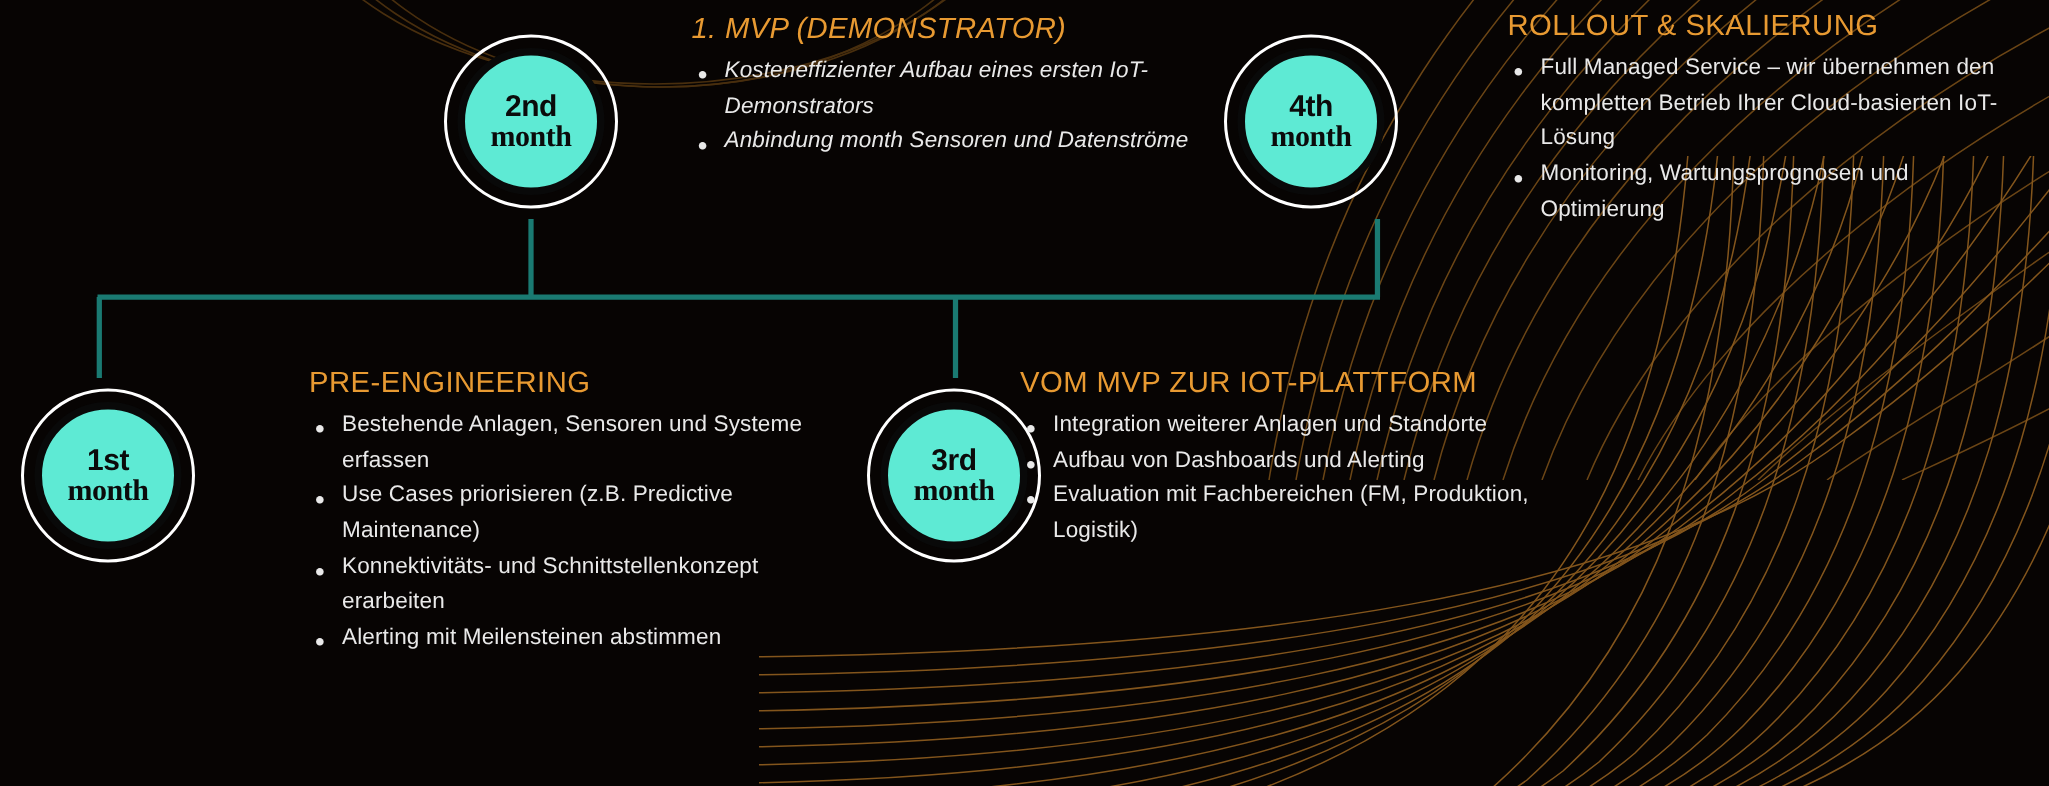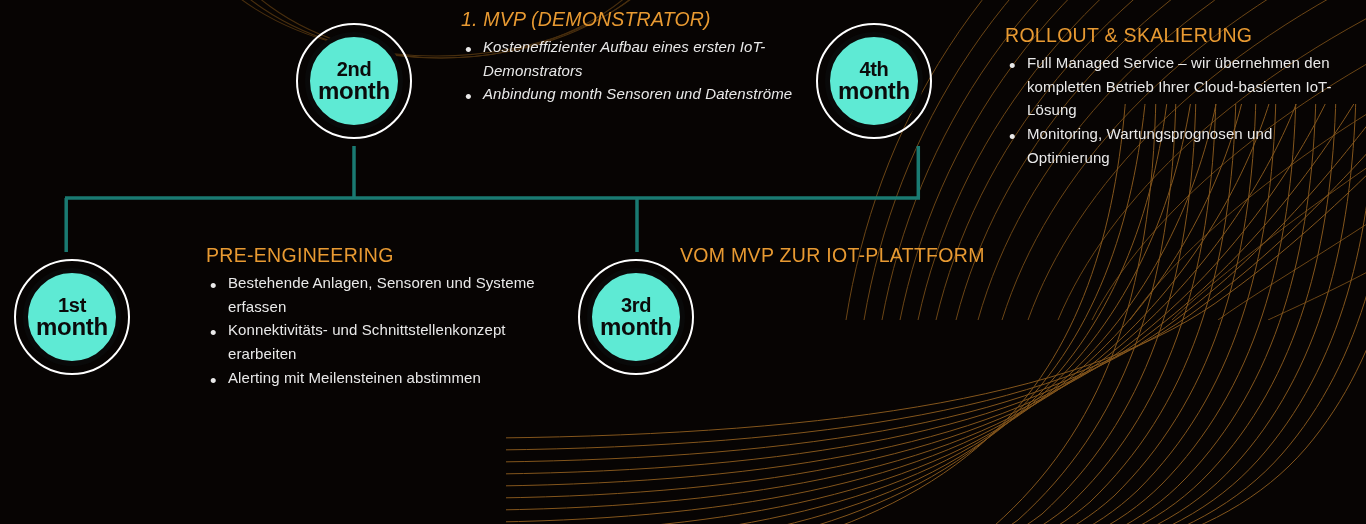--- a/index.html
+++ b/index.html
@@ -82,21 +82,21 @@
     align-items: center;
     justify-content: center;
     line-height: 1.02;
   }
   .month-ord, .month-word {
     color: #0b0b0b;
     font-weight: 700;
     letter-spacing: -0.3px;
   }
   .month-ord { font-size: 20px; }
-  .month-word { font-size: 24px; }
+  .month-word { font-size: 20px; font-family: Liberation Serif, serif; }
 
   #node-1 { left: 14px;  top: 259px; }
   #node-2 { left: 296px; top: 23px;  }
   #node-3 { left: 578px; top: 259px; }
   #node-4 { left: 816px; top: 23px;  }
 
   
   .block { position: absolute; }
   .block-title {
     color: #e89a32;
@@ -123,21 +123,21 @@
   .bullets li::before {
     content: "\2022";
     position: absolute;
     left: 4px;
     top: 0;
     color: #e9e9e9;
     font-size: 18.5px;
   }
 
   #block-mvp      { left: 461px; top: 8px;   width: 360px; font-style: italic; }
-  #block-rollout  { left: 1005px; top: 24px;  width: 350px; }
+  #block-rollout  { left: 1005px; top: 6px;  width: 350px; }
   #block-pre      { left: 176px; top: 244px; width: 370px; margin-left: 30px; }
   #block-platform { left: 680px; top: 244px; width: 380px; }
 
   #block-pre .block-title,
   #block-platform .block-title,
   #block-rollout .block-title { letter-spacing: 0.3px; }
 </style>
 </head>
 <body>
 
@@ -271,22 +271,28 @@
     <ul class="bullets">
       <li>Full Managed Service – wir übernehmen den kompletten Betrieb Ihrer Cloud-basierten IoT-Lösung</li>
       <li>Monitoring, Wartungsprognosen und Optimierung</li>
     </ul>
   </div>
 
   <div class="block" id="block-pre">
     <h2 class="block-title">PRE-ENGINEERING</h2>
     <ul class="bullets">
       <li>Bestehende Anlagen, Sensoren und Systeme erfassen</li>
+      <li>Use Cases priorisieren (z.B. Predictive Maintenance)</li>
       <li>Konnektivitäts- und Schnittstellenkonzept erarbeiten</li>
       <li>Alerting mit Meilensteinen abstimmen</li>
     </ul>
   </div>
 
   <div class="block" id="block-platform">
     <h2 class="block-title">VOM MVP ZUR IOT-PLATTFORM</h2>
+    <ul class="bullets">
+      <li>Integration weiterer Anlagen und Standorte</li>
+      <li>Aufbau von Dashboards und Alerting</li>
+      <li>Evaluation mit Fachbereichen (FM, Produktion, Logistik)</li>
+    </ul>
   </div>
 
 </div>
 
 </body></html>

